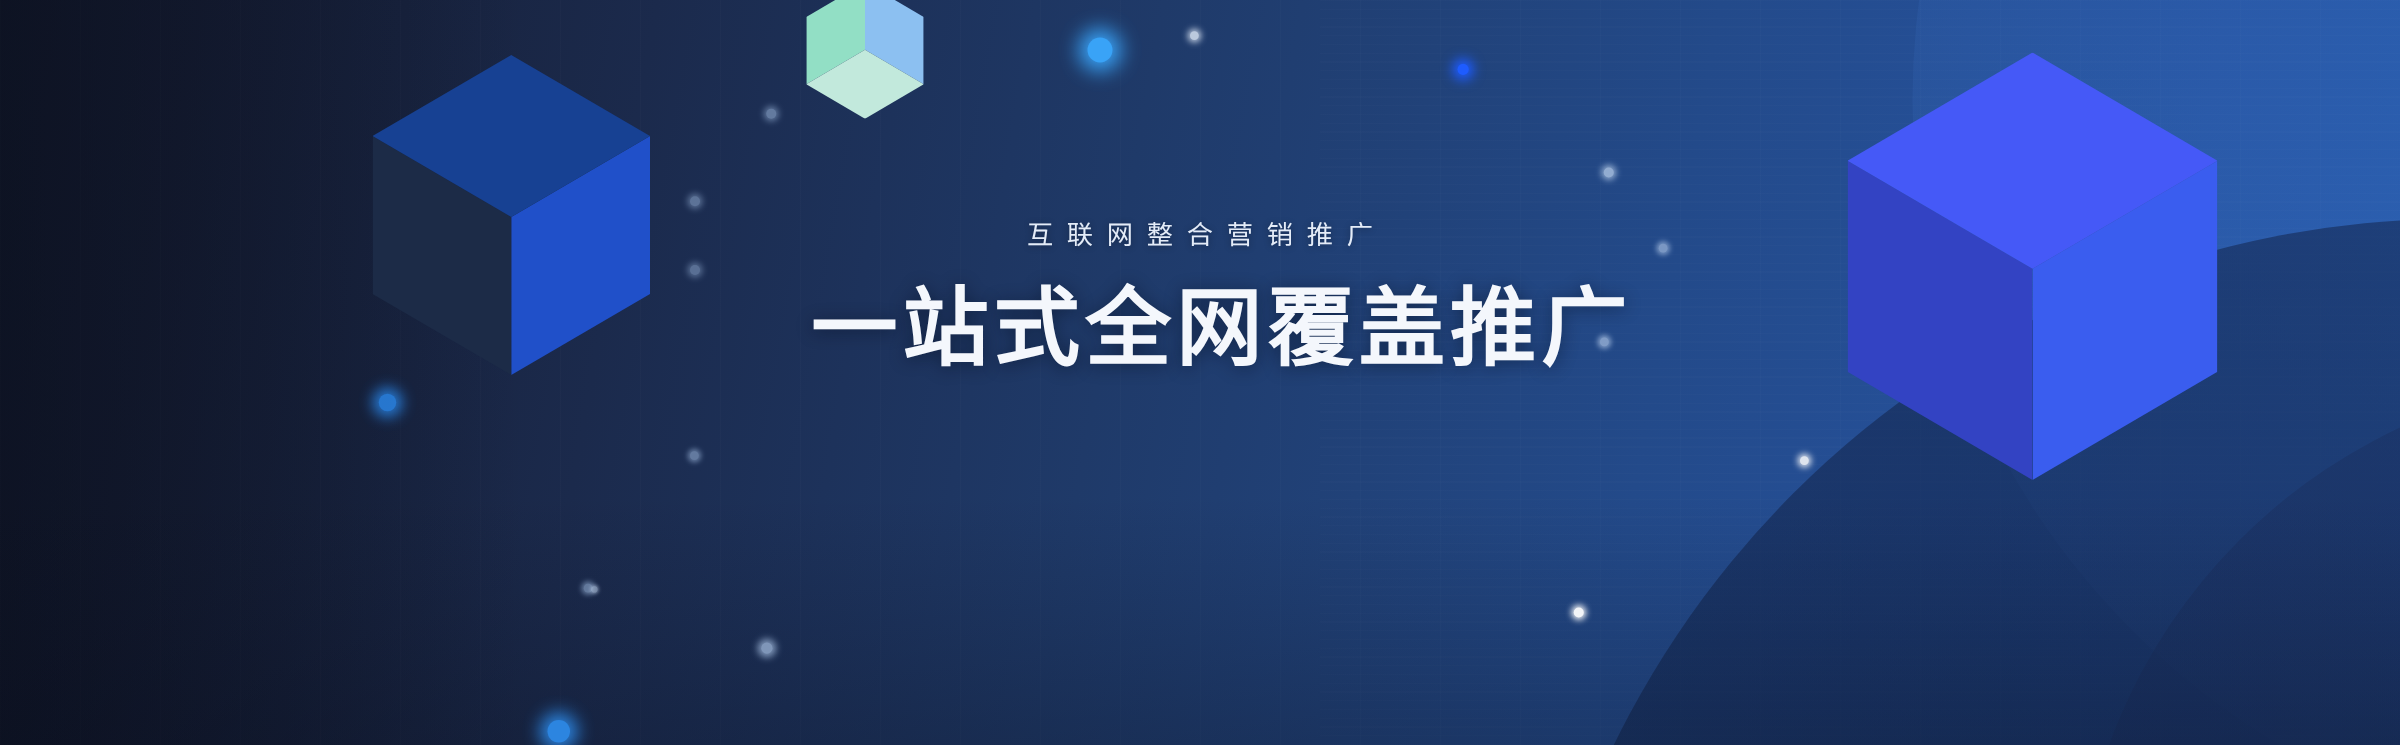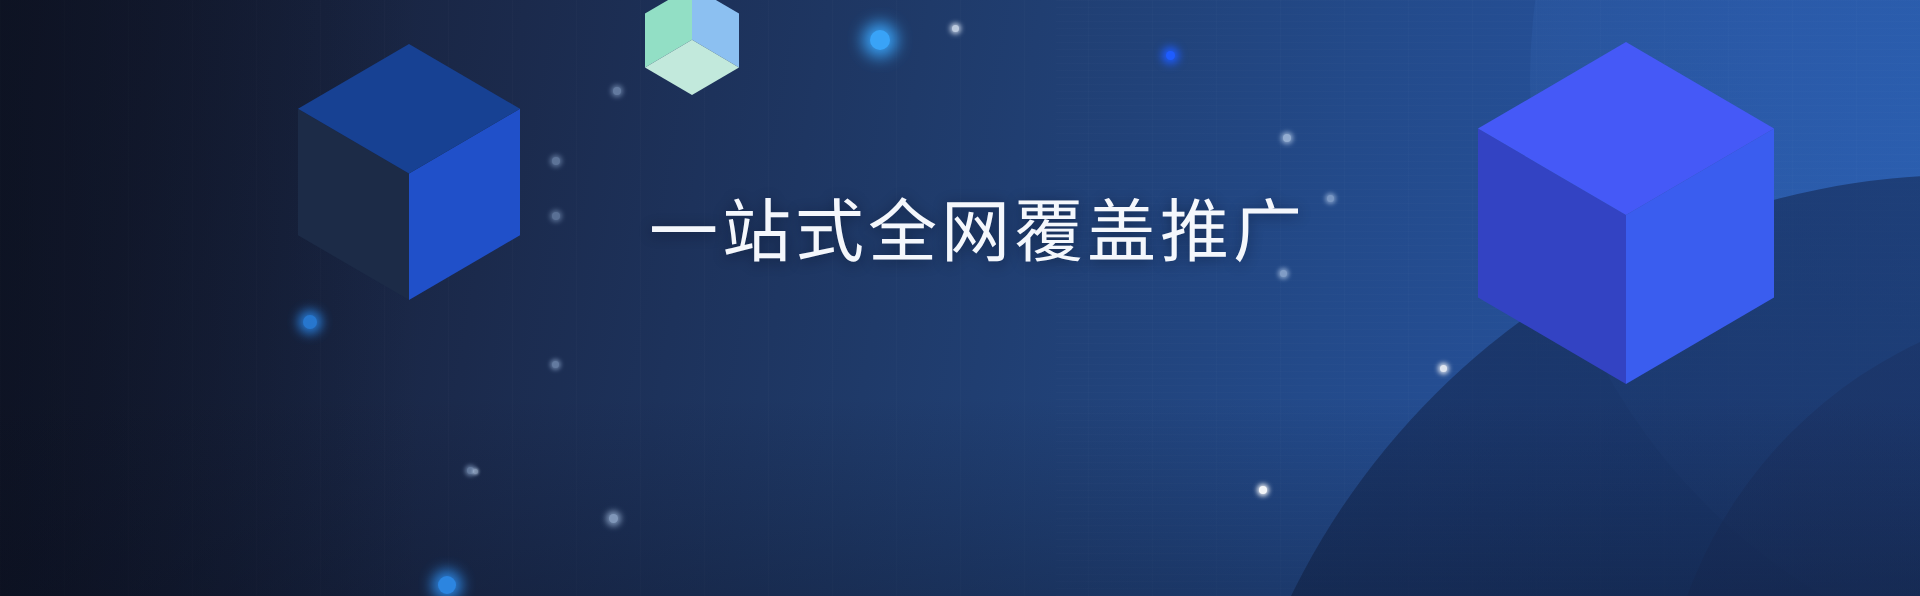--- a/index.html
+++ b/index.html
@@ -143,21 +143,21 @@
     font-weight: 400;
     text-shadow: 0 1px 6px rgba(0,0,0,0.32);
   }
   .headline {
     margin-top: 16px;
     font-size: 69px;
     line-height: 86px;
     letter-spacing: 4px;
     text-indent: 4px;
     color: #f4f7fc;
-    font-weight: 400;
+    font-weight: 700;
     text-shadow: 0 2px 14px rgba(4,10,26,0.45);
     padding-left: 31px;
   }
   .subline {
     margin-top: 14px;
     font-size: 21px;
     line-height: 30px;
     letter-spacing: 11px;
     text-indent: 11px;
     color: #e7eefa;
@@ -210,16 +210,17 @@
       <div class="dot" style="left: 552px; top: 212px; width: 8px; height: 8px; background: rgb(140, 166, 203); opacity: 0.55; box-shadow: rgb(140, 166, 203) 0px 0px 5px 2px;"></div>
       <div class="dot" style="left: 551.5px; top: 360.5px; width: 7px; height: 7px; background: rgb(147, 173, 210); opacity: 0.6; box-shadow: rgb(147, 173, 210) 0px 0px 4px 2px;"></div>
       <div class="dot" style="left: 466.5px; top: 466.5px; width: 7px; height: 7px; background: rgb(147, 173, 210); opacity: 0.6; box-shadow: rgb(147, 173, 210) 0px 0px 4px 2px;"></div>
       <div class="dot" style="left: 608.5px; top: 513.5px; width: 9px; height: 9px; background: rgb(167, 192, 226); opacity: 0.72; box-shadow: rgb(167, 192, 226) 0px 0px 6px 3px;"></div>
       <div class="dot" style="left: 303px; top: 315px; width: 14px; height: 14px; background: rgb(42, 134, 232); opacity: 0.85; box-shadow: rgb(42, 134, 232) 0px 0px 11px 5px;"></div>
       <div class="dot" style="left: 438px; top: 576px; width: 18px; height: 18px; background: rgb(47, 144, 242); opacity: 0.9; box-shadow: rgb(47, 144, 242) 0px 0px 14px 6px;"></div>
       <div class="dot" style="left: 472.5px; top: 468.5px; width: 5px; height: 5px; background: rgb(185, 204, 230); opacity: 0.55; box-shadow: rgb(185, 204, 230) 0px 0px 3px 1px;"></div>
     </div>
 
   <div class="copy">
+    <div class="tagline">互联网整合营销推广</div>
     <div class="headline">一站式全网覆盖推广</div>
   </div>
 
 </div>
 
 </body></html>

